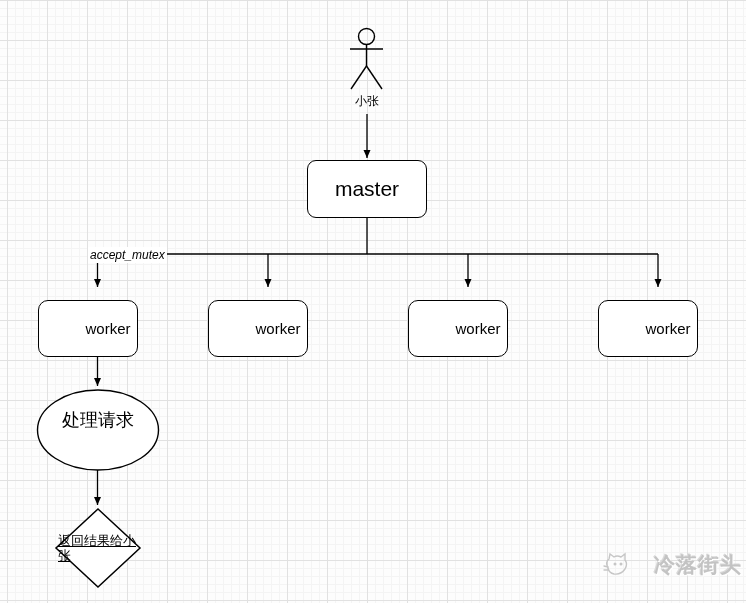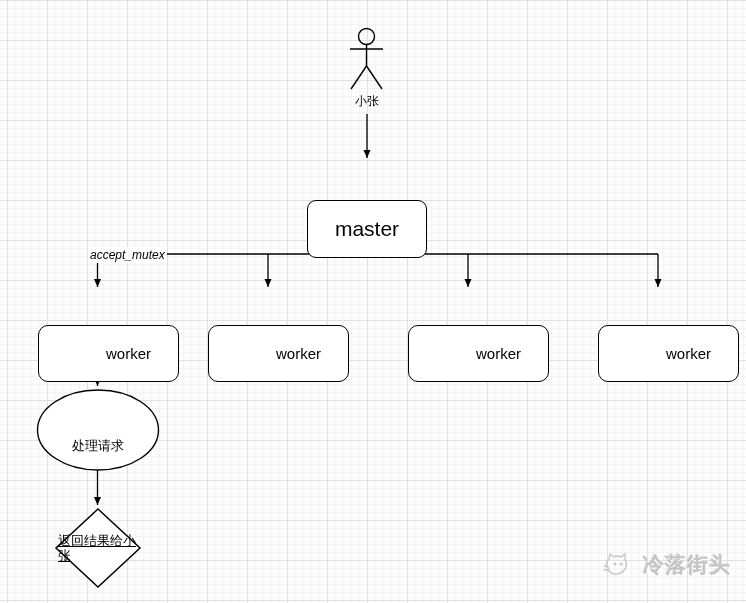--- a/index.html
+++ b/index.html
@@ -28,33 +28,32 @@
   }
   .node {
     position: absolute;
     box-sizing: border-box;
     background: #ffffff;
     border: 1.5px solid #000000;
     display: flex;
     align-items: center;
     justify-content: center;
     color: #000000;
-    margin-top: 40px;
   }
   .master {
     left: 307px;
     top: 160px;
     width: 120px;
     height: 58px;
     border-radius: 9px;
     font-size: 21px;
   }
   .worker {
-    top: 285px;
-    width: 141px;
+    top: 300px;
+    width: 100px;
     height: 57px;
     border-radius: 10px;
     border-width: 1.4px;
     font-size: 15px;
     padding-left: 40px;
   }
   .worker-1 { left: 38px; }
   .worker-2 { left: 208px; }
   .worker-3 { left: 408px; }
   .worker-4 { left: 598px; }
@@ -76,42 +75,42 @@
     left: 88px;
     top: 247px;
     height: 16px;
     padding: 0 2px;
     font-size: 12px;
     background: #ffffff;
     font-style: italic;
   }
   .process-label {
     left: 37px;
-    top: 406px;
+    top: 380px;
     width: 122px;
     height: 80px;
-    font-size: 13px;
+    font-size: 18px;
   }
   .decision-label {
     left: 58px;
     top: 534px;
     width: 80px;
     font-size: 13px;
     line-height: 1.15;
     word-break: break-all;
     display: block;
     text-decoration: underline;
   }
   .watermark {
     position: absolute;
     left: 602px;
     top: 551px;
     display: flex;
     align-items: center;
-    gap: 11px;
+    gap: 22px;
   }
   .watermark-text {
     font-size: 21px;
     font-weight: 600;
     letter-spacing: 1px;
     color: #c3c3c3;
     text-shadow: 1px 1px 0 #ffffff, -1px -1px 0 #d9d9d9;
   }
 </style>
 </head>

